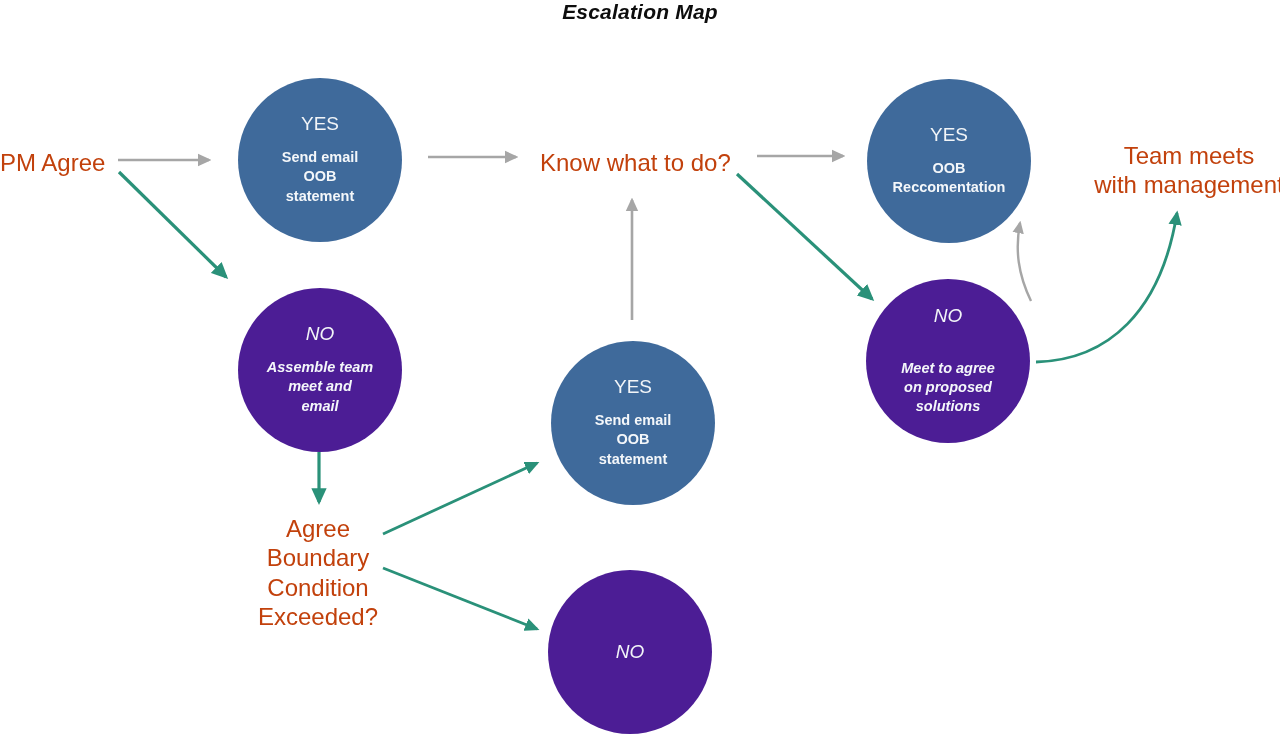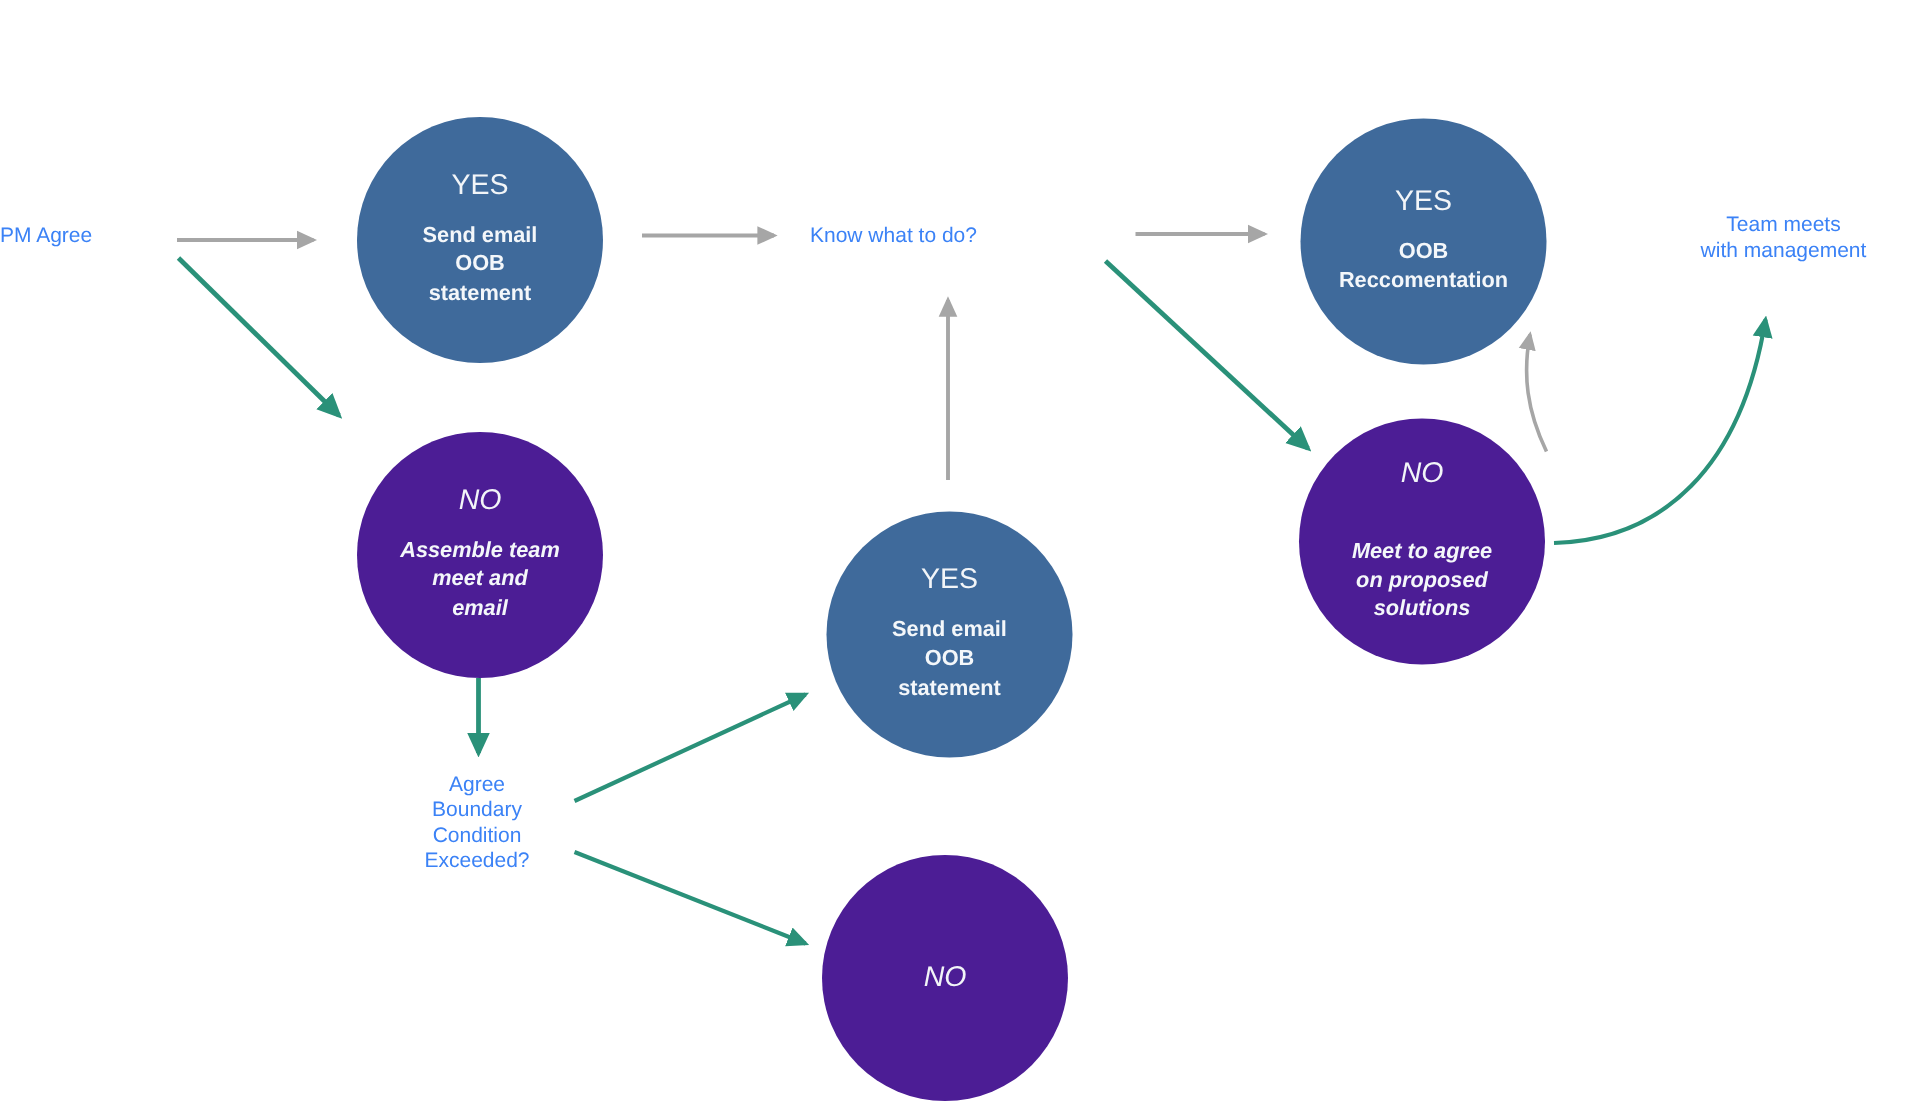--- a/index.html
+++ b/index.html
@@ -60,40 +60,41 @@
     line-height: 1.33;
     color: #f4f7fa;
     margin-top: 13px;
     padding: 0 14px;
   }
   .node.blue  { background: #3f6a9b; }
   .node.navy  { background: #4c1d95; font-style: italic; }
   
   .label {
     position: absolute;
-    font-size: 14px;
+    font-size: 24px;
     font-weight: 400;
     line-height: 1.22;
-    color: #3b82f6;
+    color: #c2410c;
     white-space: pre-line;
   }
   
   #connectors {
     position: absolute;
     left: 0; top: 0;
     width: 1280px;
     height: 734px;
     pointer-events: none;
   }
 </style>
 </head>
 <body>
 
 <div id="canvas">
 
+  <div class="title" id="diagram-title">Escalation Map</div>
 
 
   <svg id="connectors" viewBox="0 0 1280 734">
     <defs>
       <marker id="arrow-gray" viewBox="0 0 10 10" refX="8.2" refY="5" markerWidth="5.2" markerHeight="5.2" orient="auto-start-reverse">
         <path d="M 0 0.4 L 10 5 L 0 9.6 z" fill="#a6a6a6"></path>
       </marker>
       <marker id="arrow-teal" viewBox="0 0 10 10" refX="8.2" refY="5" markerWidth="5.2" markerHeight="5.2" orient="auto-start-reverse">
         <path d="M 0 0.4 L 10 5 L 0 9.6 z" fill="#2a9179"></path>
       </marker>

